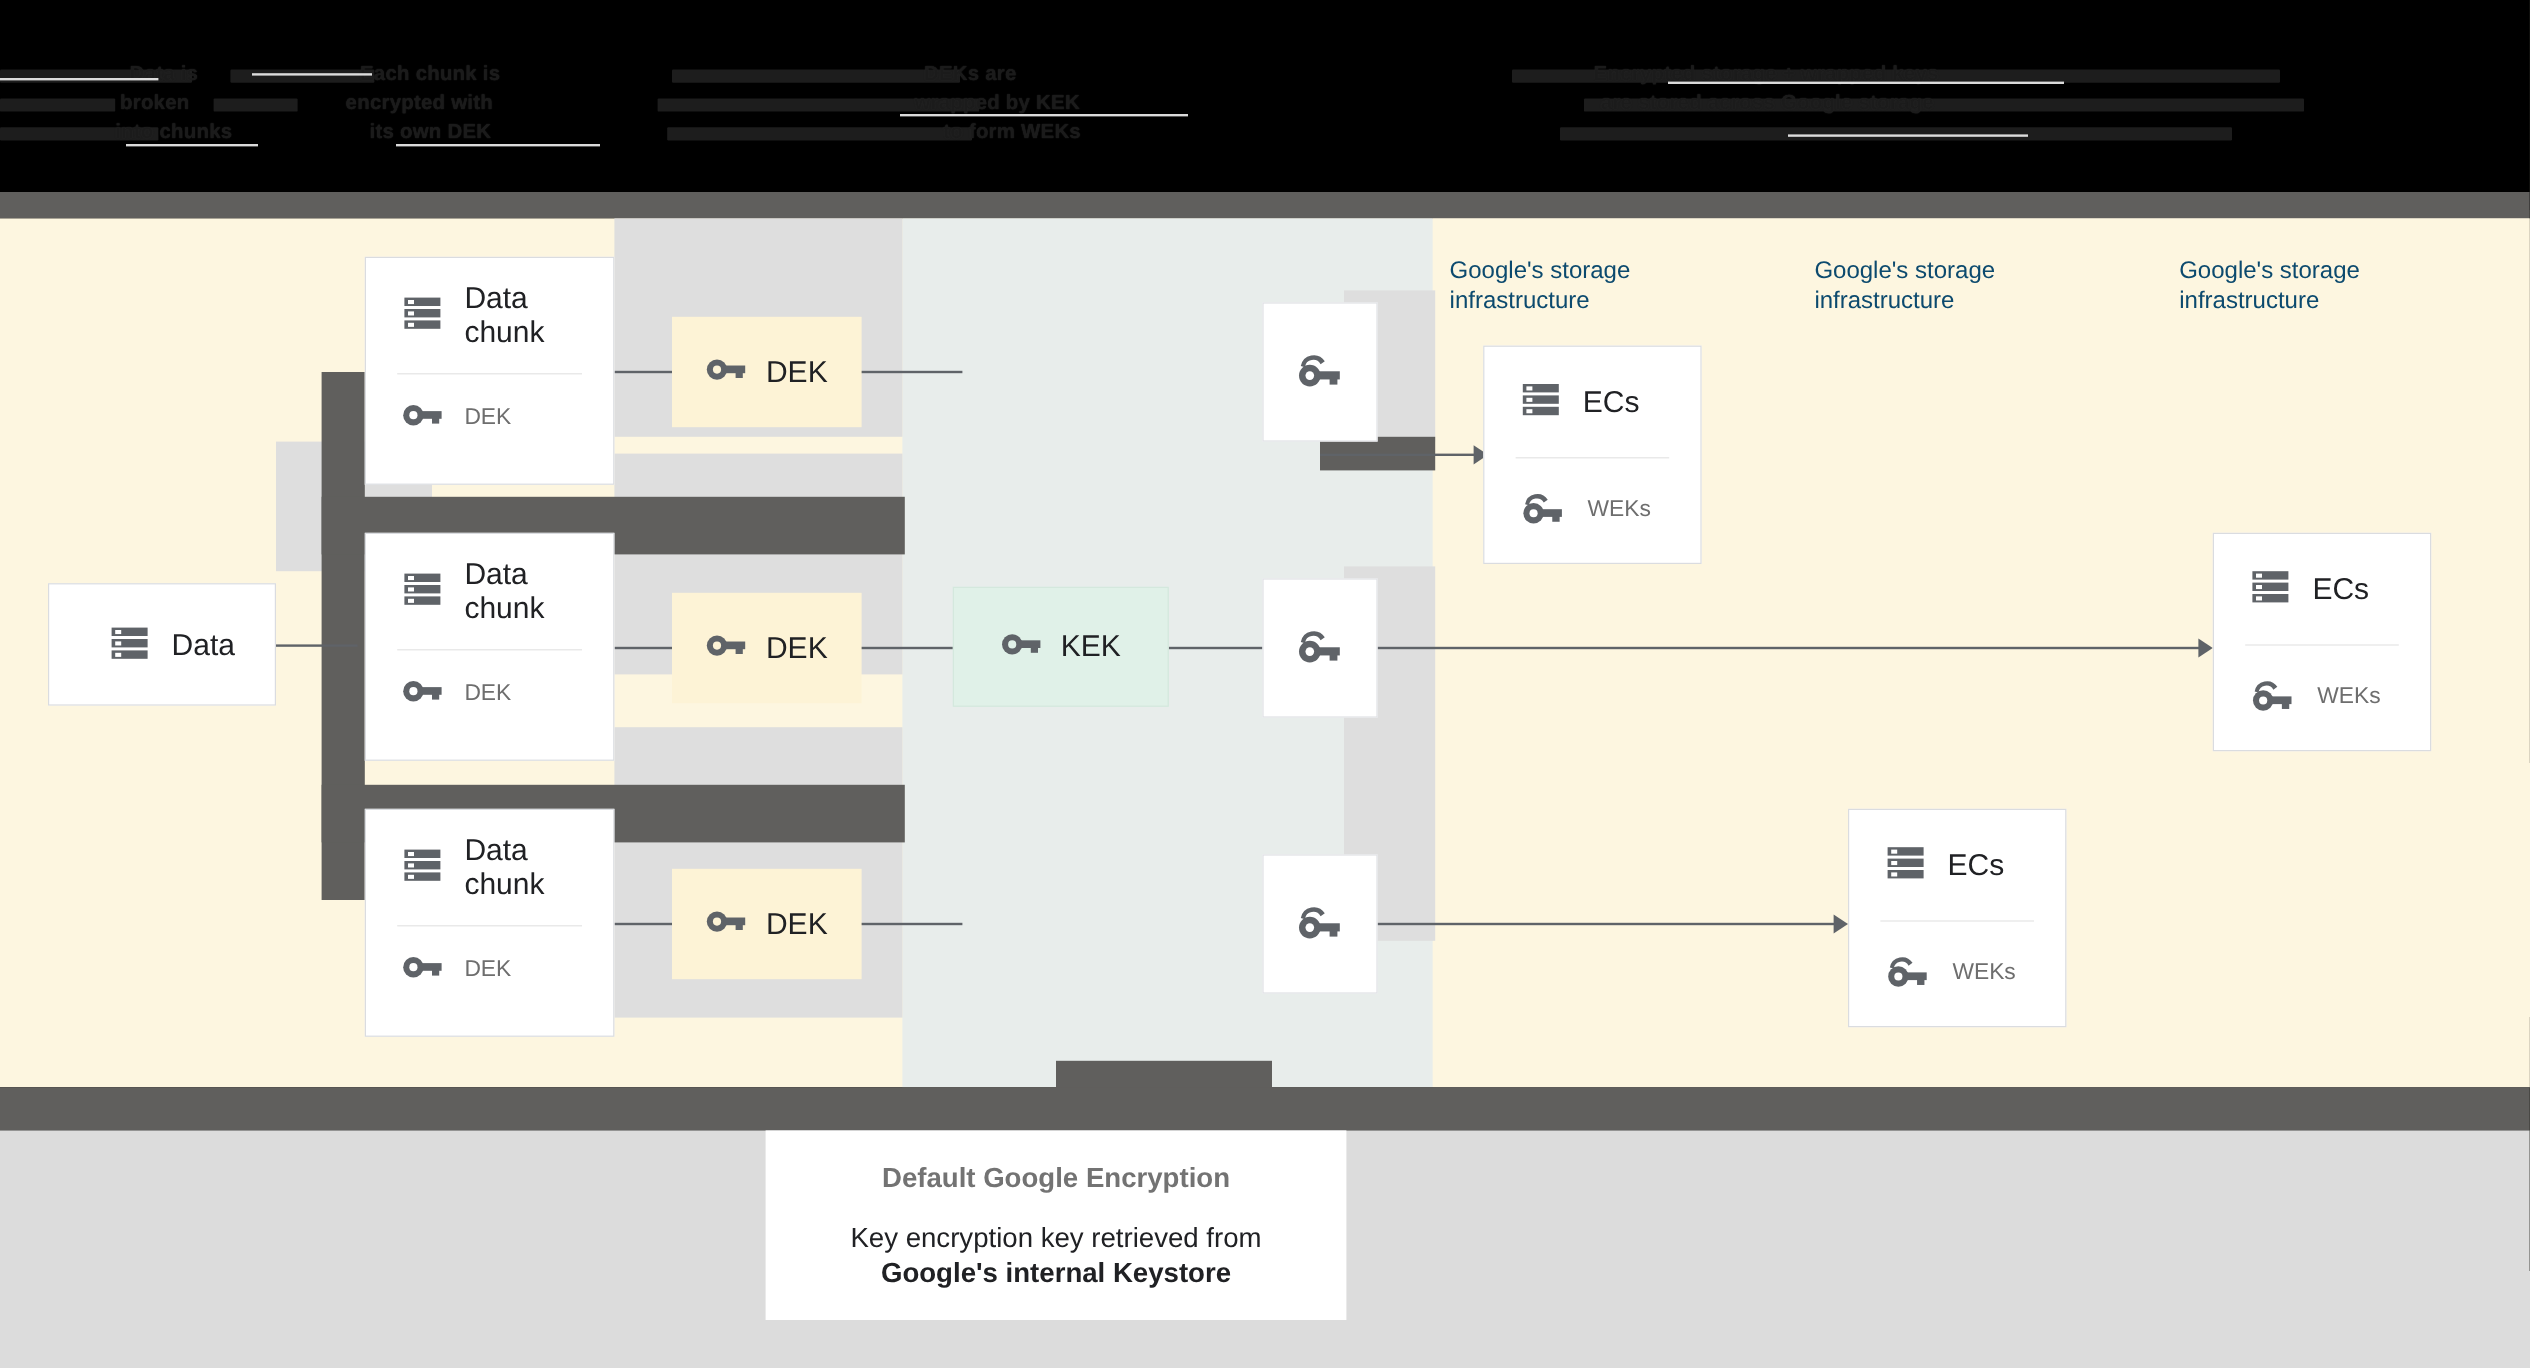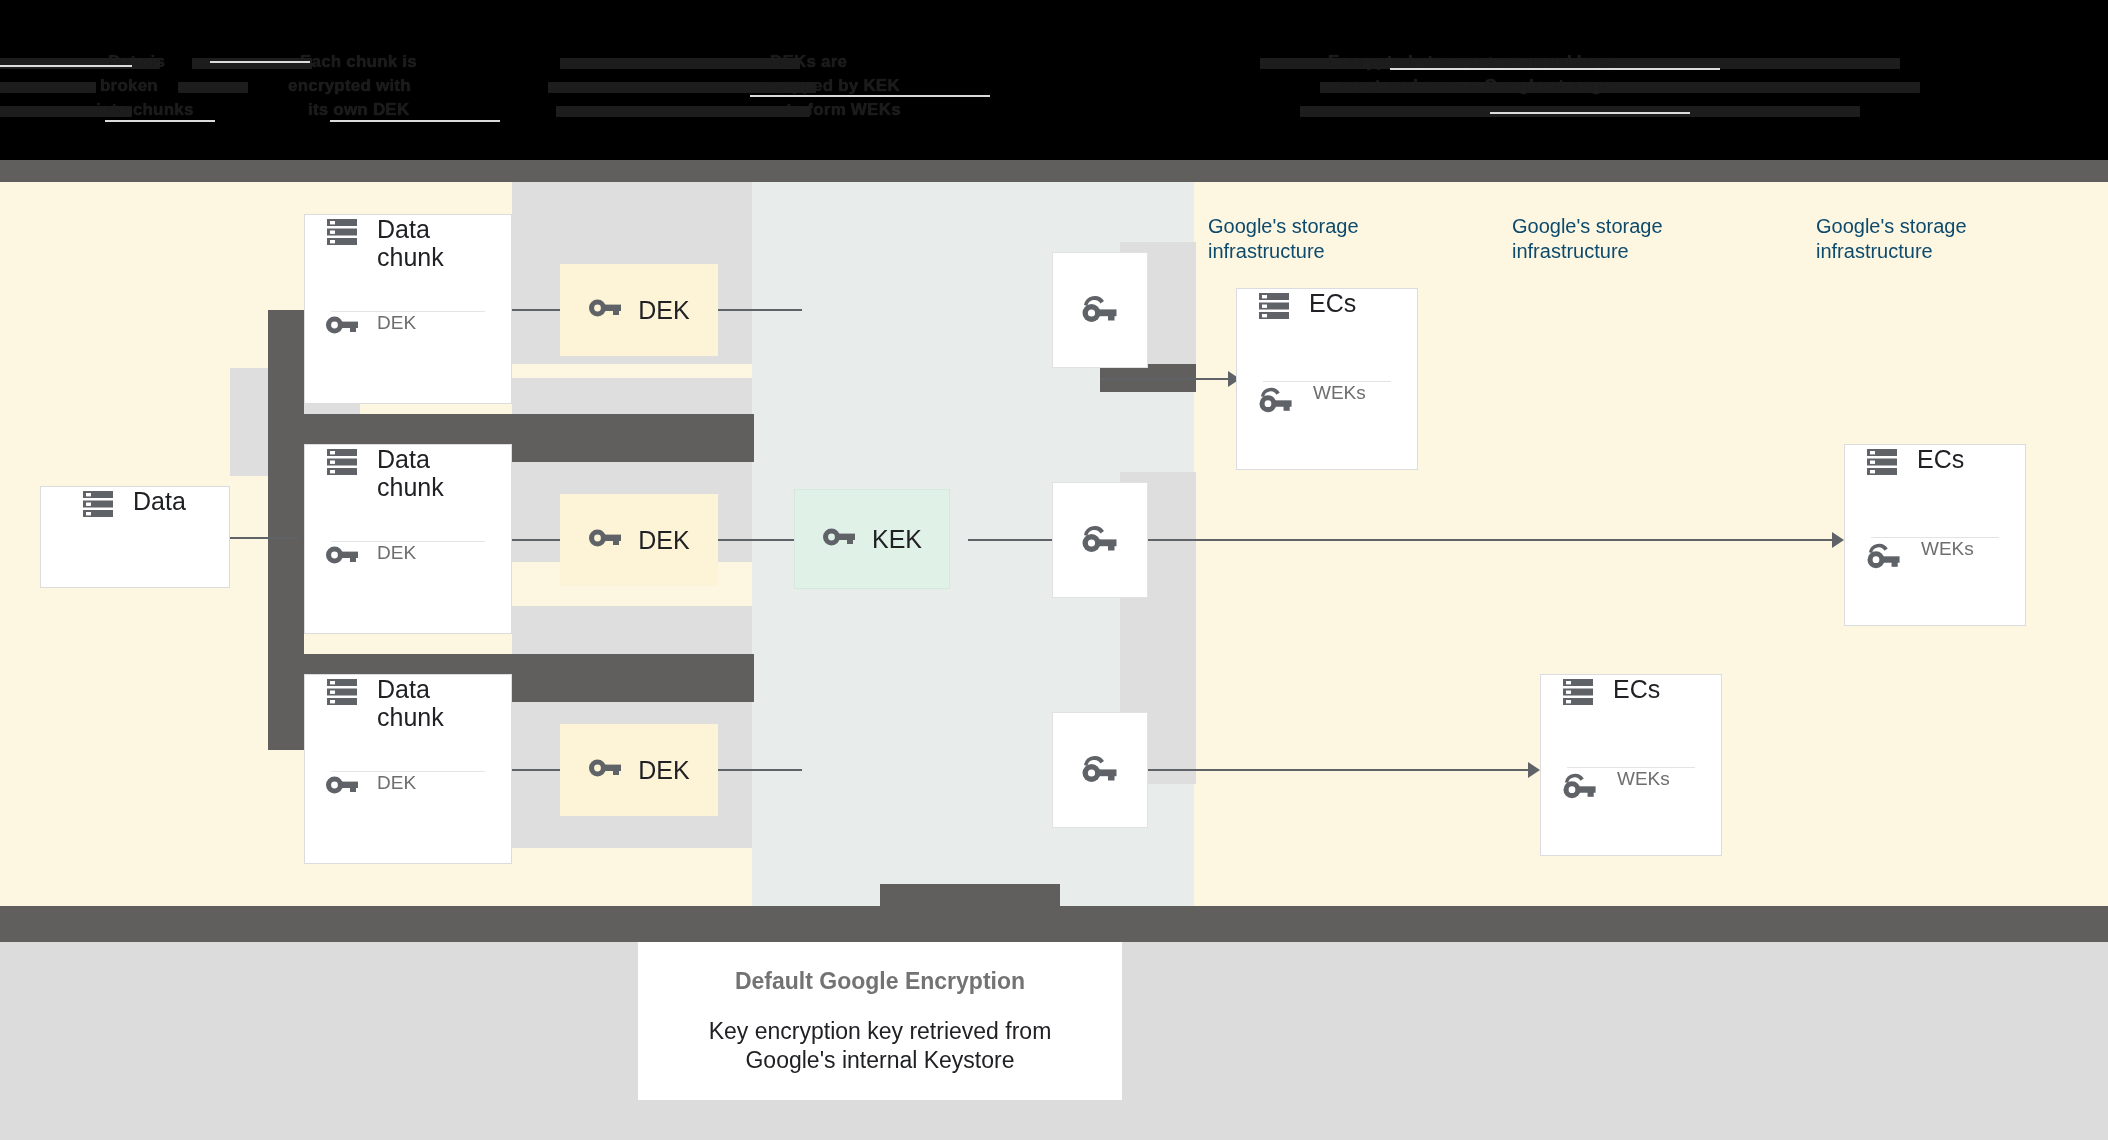--- a/index.html
+++ b/index.html
@@ -44,21 +44,21 @@
   
   .gutter{position:absolute;background:#dedede;}
   
   .darkblock{position:absolute;background:#605f5d;}
   
   .card{
     position:absolute;background:#fff;border:1px solid #dadce0;
     box-sizing:border-box;
   }
   .card-row{
-    display:flex;align-items:flex-start;gap:18px;padding:0 20px;
+    display:flex;align-items:center;gap:18px;padding:0 30px;
     height:72px;box-sizing:border-box;
   }
   .card-row.tall{height:96px;}
   .card-sep{height:1px;background:#e4e4e4;margin:0 26px;}
   .card-title{
     font-size:25px;color:#202124;line-height:28px;
   }
   .card-sub{
     font-size:19px;color:#6e6e6e;line-height:22px;
   }
@@ -92,21 +92,21 @@
   #bottom-area{
     position:absolute;left:0;top:942px;width:2108px;height:198px;background:#dcdcdc;
   }
   #caption{
     position:absolute;left:638px;top:942px;width:484px;height:158px;
     background:#fff;display:flex;flex-direction:column;align-items:center;
     justify-content:center;gap:22px;
   }
   #caption .cap-title{font-size:23px;font-weight:bold;color:#737373;}
   #caption .cap-body{font-size:23px;color:#202124;text-align:center;line-height:29px;}
-  #caption .cap-body b{font-weight:normal;}
+  #caption .cap-body b{font-weight:bold;}
   
   .svgicon{display:block;}
 </style>
 </head>
 <body>
 
 <div id="top-banner">
   <div class="redact-line" style="left:0;top:58px;width:160px;"></div>
   <div class="redact-line" style="left:0;top:82px;width:96px;"></div>
   <div class="redact-line" style="left:0;top:106px;width:132px;"></div>
@@ -317,21 +317,21 @@
       <svg width="34" height="26" viewBox="0 0 34 26">
         <circle cx="9.5" cy="13" r="8.5" fill="#5f6368"></circle>
           <circle cx="9.5" cy="13" r="3.4" fill="#fdf3d6"></circle>
         <rect x="15" y="9.6" width="18" height="6.4" fill="#5f6368"></rect>
           <rect x="25" y="14" width="6" height="6" fill="#5f6368"></rect>
       </svg>
     </span>
     <span class="lbl">DEK</span>
   </div>
 
-  <div class="keybox" style="left:794px;top:307px;width:156px;height:100px;background:#e0f1e8;border:1px solid #d4e8dd;">
+  <div class="keybox" style="left:794px;top:307px;width:180px;height:100px;background:#e0f1e8;border:1px solid #d4e8dd;">
     <span class="svgicon">
       <svg width="34" height="26" viewBox="0 0 34 26">
         <circle cx="9.5" cy="13" r="8.5" fill="#5f6368"></circle>
           <circle cx="9.5" cy="13" r="3.4" fill="#e0f1e8"></circle>
         <rect x="15" y="9.6" width="18" height="6.4" fill="#5f6368"></rect>
           <rect x="25" y="14" width="6" height="6" fill="#5f6368"></rect>
       </svg>
     </span>
     <span class="lbl">KEK</span>
   </div>

